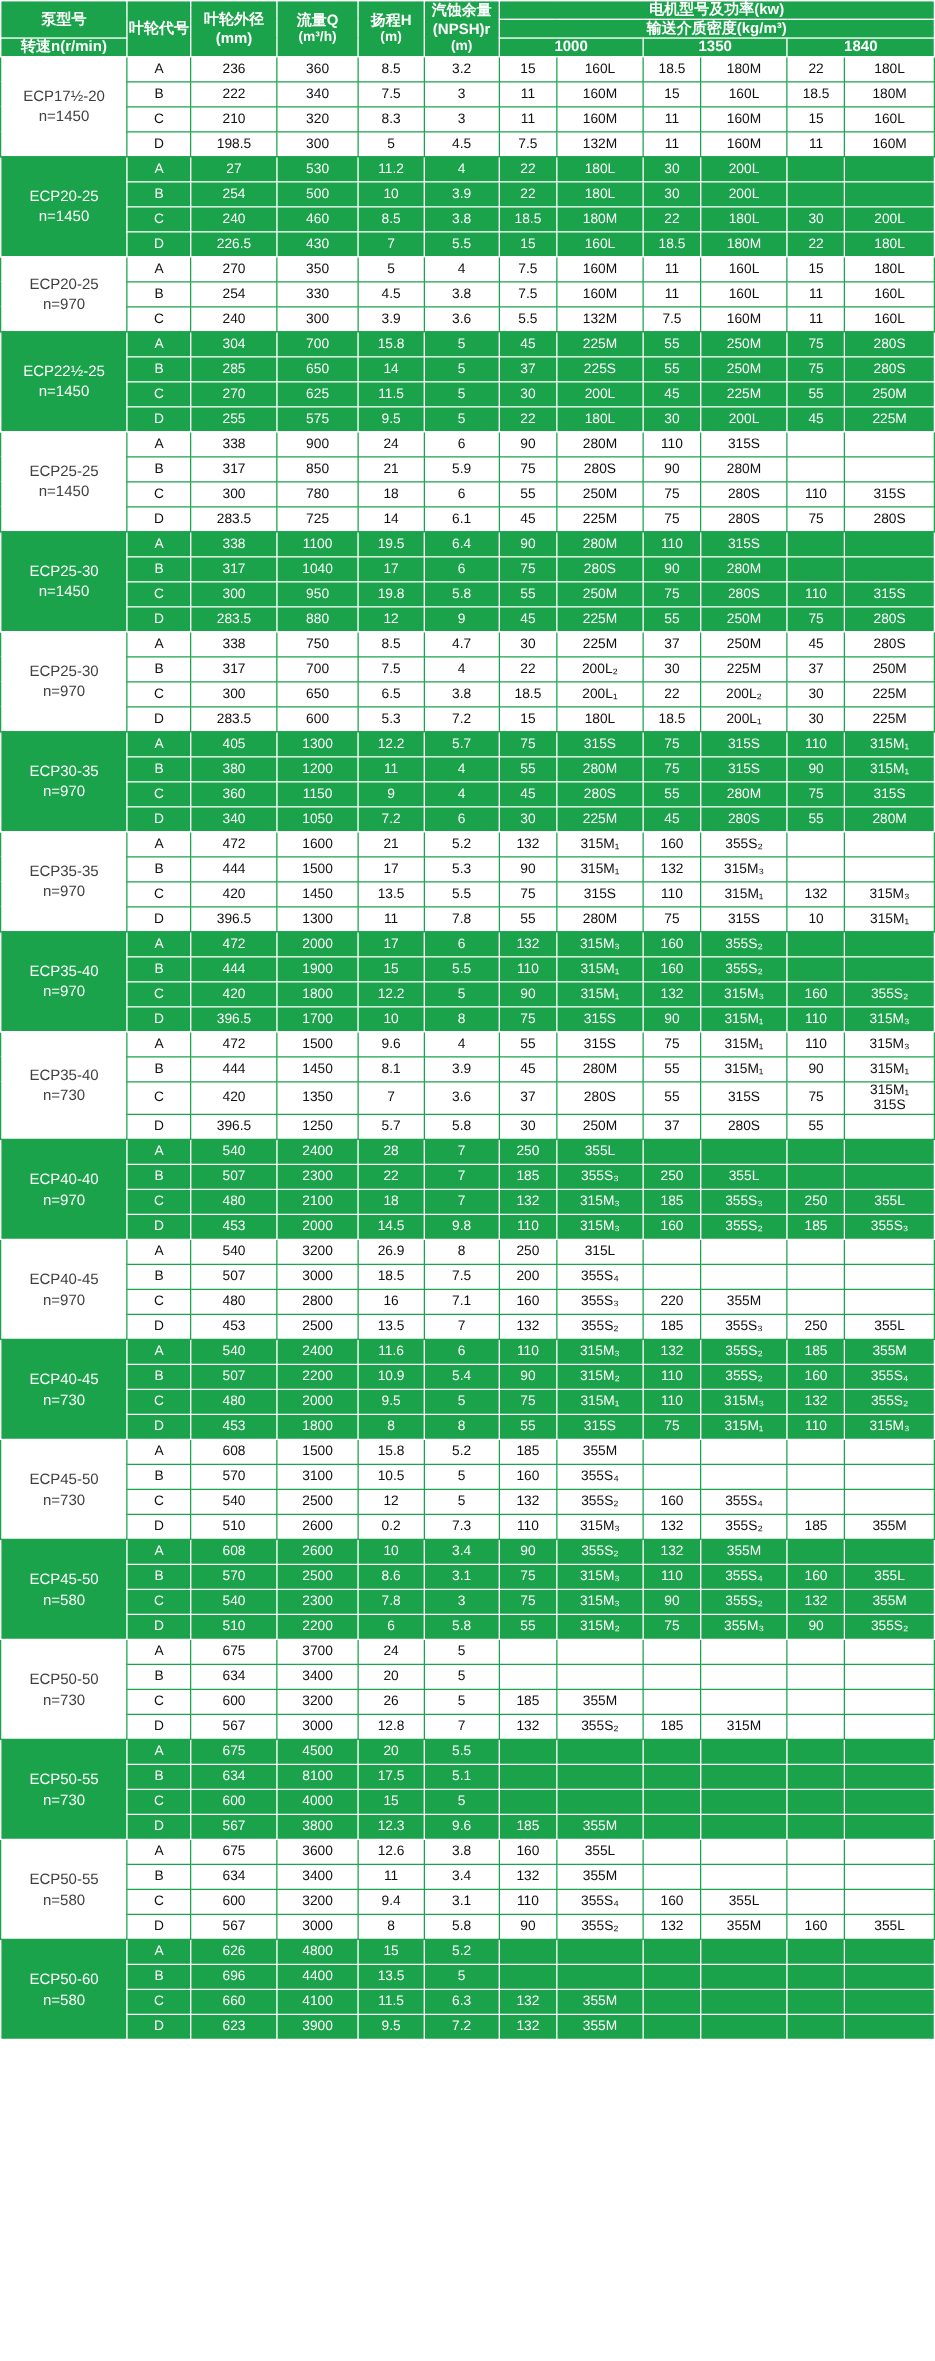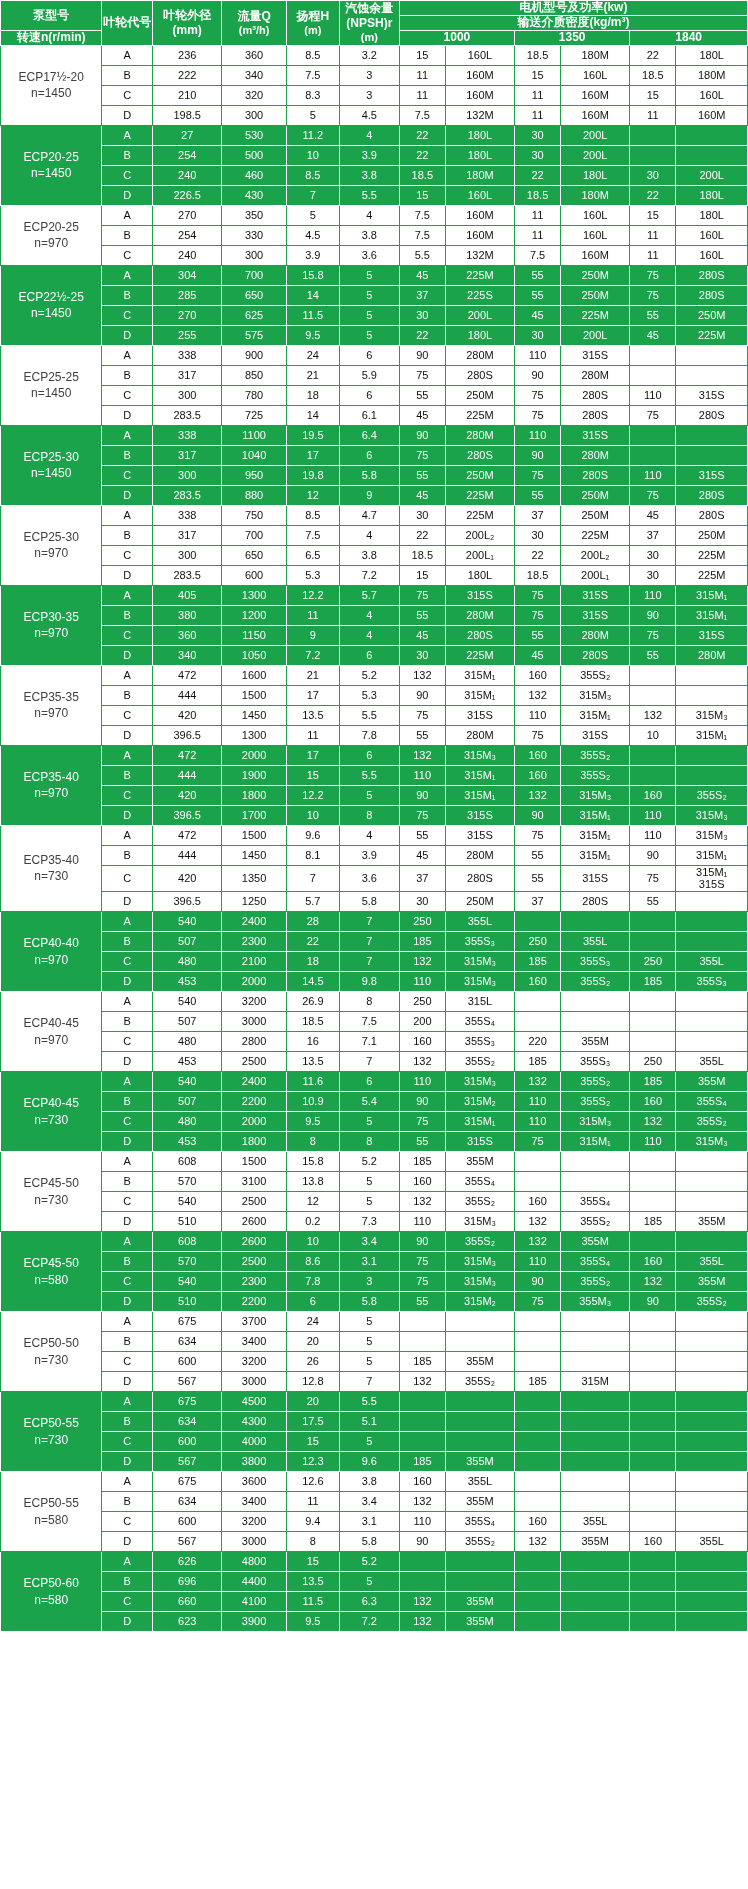--- a/index.html
+++ b/index.html
@@ -858,21 +858,21 @@
           <td>355M</td>
           <td></td>
           <td></td>
           <td></td>
           <td></td>
         </tr>
         <tr class="white">
           <td>B</td>
           <td>570</td>
           <td>3100</td>
-          <td>13.8</td>
+          <td>10.5</td>
           <td>5</td>
           <td>160</td>
           <td>355S₄</td>
           <td></td>
           <td></td>
           <td></td>
           <td></td>
         </tr>
         <tr class="white">
           <td>C</td>
@@ -1025,21 +1025,21 @@
           <td></td>
           <td></td>
           <td></td>
           <td></td>
           <td></td>
           <td></td>
         </tr>
         <tr class="green">
           <td>B</td>
           <td>634</td>
-          <td>4300</td>
+          <td>8100</td>
           <td>17.5</td>
           <td>5.1</td>
           <td></td>
           <td></td>
           <td></td>
           <td></td>
           <td></td>
           <td></td>
         </tr>
         <tr class="green">

